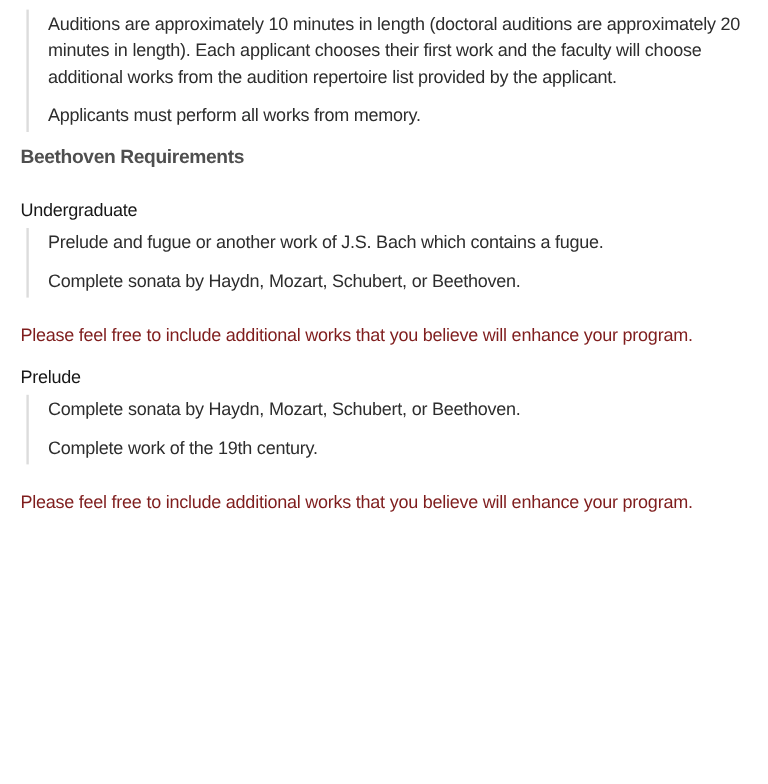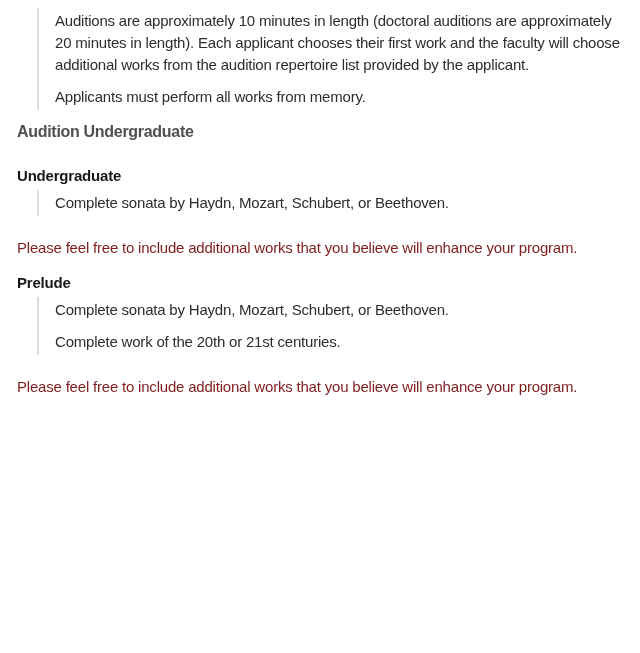--- a/index.html
+++ b/index.html
@@ -24,27 +24,27 @@
     color: #4f4f4f;
     margin: 0 0 10px 0;
     letter-spacing: -0.3px;
   }
   h3.section-heading.mid {
     margin: 0 0 24px 0;
   }
   h4.sub-heading {
     font-size: 15px;
     line-height: 20px;
-    font-weight: bold;
+    font-weight: normal;
     color: #171717;
     margin: 0 0 4px 0;
     letter-spacing: -0.2px;
   }
   blockquote.quote-block {
-    margin: 0 0 12px 20px;
+    margin: 0 0 12px 5px;
     border-left: 2px solid #dcdcdc;
     padding: 2px 0 2px 16px;
   }
   blockquote.quote-block.items {
     margin-bottom: 18px;
   }
   blockquote.quote-block p {
     font-size: 15px;
     line-height: 22px;
     margin: 0 0 10px 0;
@@ -65,32 +65,33 @@
 <body>
 
 <main>
 
 
   <blockquote class="quote-block">
     <p>Auditions are approximately 10 minutes in length (doctoral auditions are approximately 20 minutes in length). Each applicant chooses their first work and the faculty will choose additional works from the audition repertoire list provided by the applicant.</p>
     <p>Applicants must perform all works from memory.</p>
   </blockquote>
 
-  <h3 class="section-heading mid">Audition Undergraduate</h3>
+  <h3 class="section-heading mid">Beethoven Requirements</h3>
 
   <h4 class="sub-heading">Undergraduate</h4>
 
   <blockquote class="quote-block items">
+    <p>Prelude and fugue or another work of J.S. Bach which contains a fugue.</p>
     <p>Complete sonata by Haydn, Mozart, Schubert, or Beethoven.</p>
   </blockquote>
 
   <p class="note-paragraph">Please feel free to include additional works that you believe will enhance your program.</p>
 
   <h4 class="sub-heading">Prelude</h4>
 
   <blockquote class="quote-block items">
     <p>Complete sonata by Haydn, Mozart, Schubert, or Beethoven.</p>
-    <p>Complete work of the 20th or 21st centuries.</p>
+    <p>Complete work of the 19th century.</p>
   </blockquote>
 
   <p class="note-paragraph">Please feel free to include additional works that you believe will enhance your program.</p>
 
 </main>
 
 </body></html>

